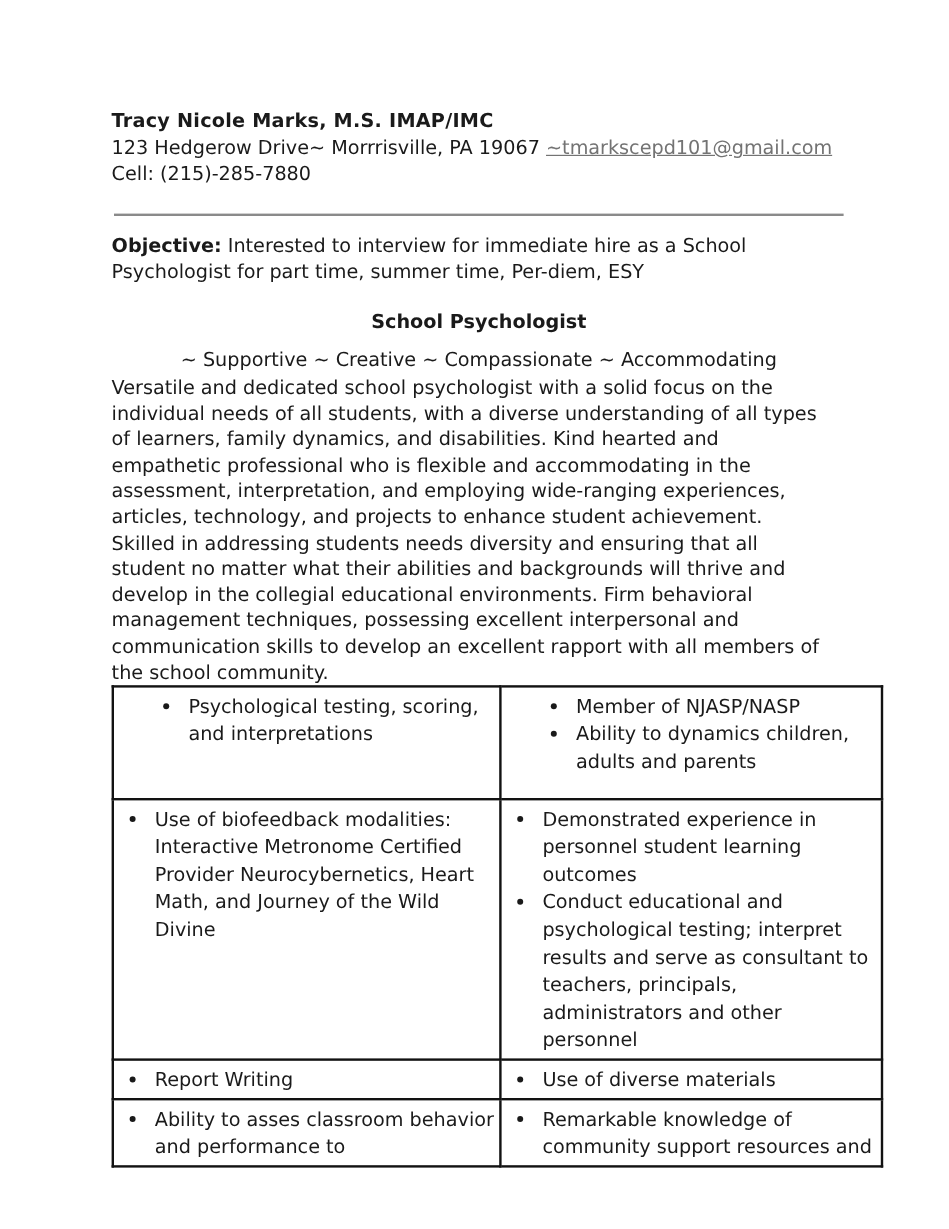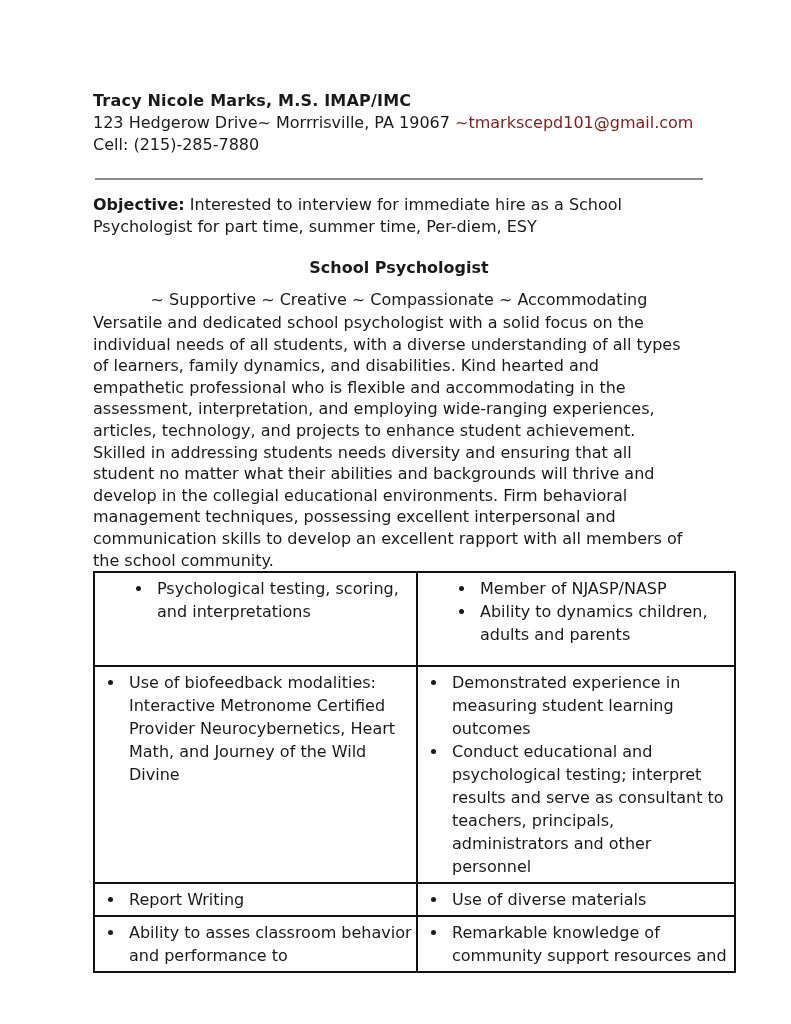--- a/index.html
+++ b/index.html
@@ -24,21 +24,22 @@
   }
   .contact-name {
     font-weight: bold;
     line-height: 22px;
     letter-spacing: 0.2px;
   }
   .contact-line {
     line-height: 22px;
   }
   a.email-link {
-    color: #7f1d1d;
+    color: #737373;
+    text-decoration: underline;
     cursor: pointer;
   }
   hr.rule {
     border: none;
     border-top: 2px solid #8a8a8a;
     margin: 22px 2px 14px 2px;
   }
   p.objective {
     margin: 0;
     line-height: 21.5px;
@@ -133,21 +134,21 @@
           </td>
         </tr>
         <tr class="row-2">
           <td class="cell-left">
             <ul>
               <li>Use of biofeedback modalities: Interactive Metronome Certified Provider Neurocybernetics, Heart Math, and Journey of the Wild Divine</li>
             </ul>
           </td>
           <td class="cell-right">
             <ul>
-              <li>Demonstrated experience in measuring student learning outcomes</li>
+              <li>Demonstrated experience in personnel student learning outcomes</li>
               <li>Conduct educational and psychological testing; interpret results and serve as consultant to teachers, principals, administrators and other personnel</li>
             </ul>
           </td>
         </tr>
         <tr class="row-3">
           <td class="cell-left">
             <ul>
               <li>Report Writing</li>
             </ul>
           </td>

